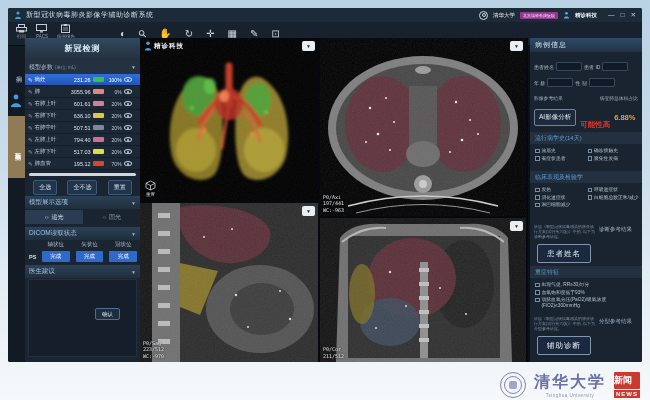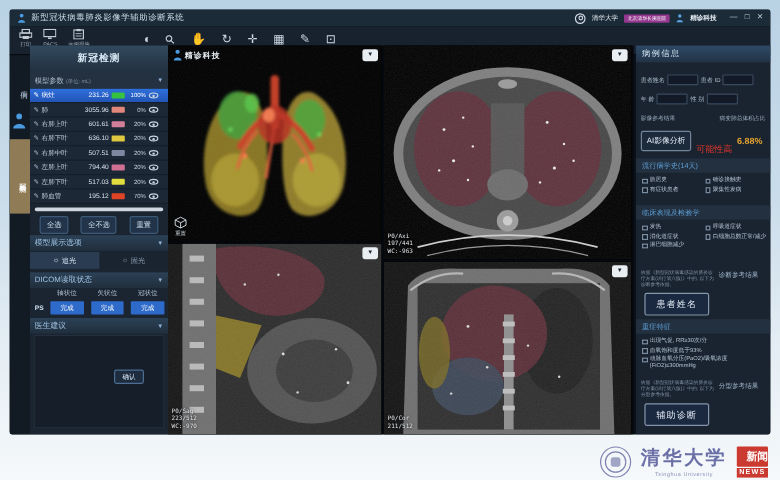--- a/index.html
+++ b/index.html
@@ -112,21 +112,21 @@
             background:linear-gradient(180deg,#2e4a66,#223246); color:#d8e8f6; font-size:7px;
             display:flex; align-items:center; padding:0 5px; letter-spacing:1px; }
   .frow { position:absolute; left:4px; width:104px; display:flex; align-items:center; gap:2px; }
   .frow .fl { font-size:5px; color:#aebfce; white-space:nowrap; }
   .fin { width:26px; height:9px; background:#111a26; border:1px solid #39495d; border-radius:1px; }
   .reflabels { position:absolute; left:4px; top:57px; width:104px; display:flex; justify-content:space-between; }
   .reflabels span { font-size:4.8px; color:#9fb0c0; }
   .airow { position:absolute; left:4px; top:66px; width:104px; display:flex; align-items:center; gap:4px; }
   .aibtn { background:#1c2a3c; border:1px solid #71849a; color:#e6eef6; font-size:6.5px;
            padding:3px 4px; border-radius:2px; white-space:nowrap; }
-  .airesult { font-size:7.5px; font-weight:normal;margin-top:16px; }
+  .airesult { font-size:7.5px; font-weight:bold;margin-top:16px; }
   .airatio { font-size:7.5px; font-weight:bold; }
   .rsec { position:absolute; left:0; width:100%; height:12px; background:#22303f; color:#5f9fd6;
           font-size:6px; display:flex; align-items:center; padding:0 5px; }
   .checks { position:absolute; left:5px; width:104px; display:grid; grid-template-columns:1fr 1fr; gap:2px 1px; }
   .checks.single { grid-template-columns:1fr; }
   .ck { display:flex; align-items:flex-start; gap:2px; }
   .ck .box { width:4.5px; height:4.5px; border:1px solid #7b8da0; flex:0 0 auto; margin-top:.5px; background:#131c27; }
   .ck .cl { font-size:4.8px; color:#b5c4d2; line-height:5.5px; }
   .noterow { position:absolute; left:4px; width:104px; display:flex; gap:3px; }
   .note { font-size:4px; color:#7e8ea0; line-height:5px; width:62px; }
@@ -137,21 +137,21 @@
   
   .footer { position:absolute; right:10px; bottom:2px; display:flex; align-items:center; gap:8px; }
   .seal { width:26px; height:26px; border:1.6px solid #6a6fa4; border-radius:50%; position:relative; opacity:.85; }
   .seal::before { content:''; position:absolute; inset:3px; border:1px solid #6a6fa4; border-radius:50%; }
   .seal::after { content:''; position:absolute; left:50%; top:50%; width:8px; height:8px;
                  transform:translate(-50%,-50%); background:#6a6fa4; border-radius:2px; opacity:.7; }
   .uni-cal { font-family:"DejaVu Serif",serif; font-weight:bold; font-size:16px; color:#5c619e;
              letter-spacing:2px; opacity:.9; }
   .uni-en { font-size:4.5px; color:#8a8fb8; letter-spacing:.5px; text-align:center; }
   .newsbox { width:26px; height:17px; background:#cb3a31; color:#fff; font-size:9px; font-weight:bold;
-             text-align:right; line-height:17px; border-radius:1px; }
+             text-align:left; line-height:17px; border-radius:1px; }
   .newsen { font-size:6px; color:#fff; background:#cb3a31; text-align:center; margin-top:1px;
             line-height:8px; font-weight:bold; letter-spacing:1px; }
 </style>
 </head>
 <body>
 
 <div class="stage">
   <div class="app">
 
     <div class="titlebar">

